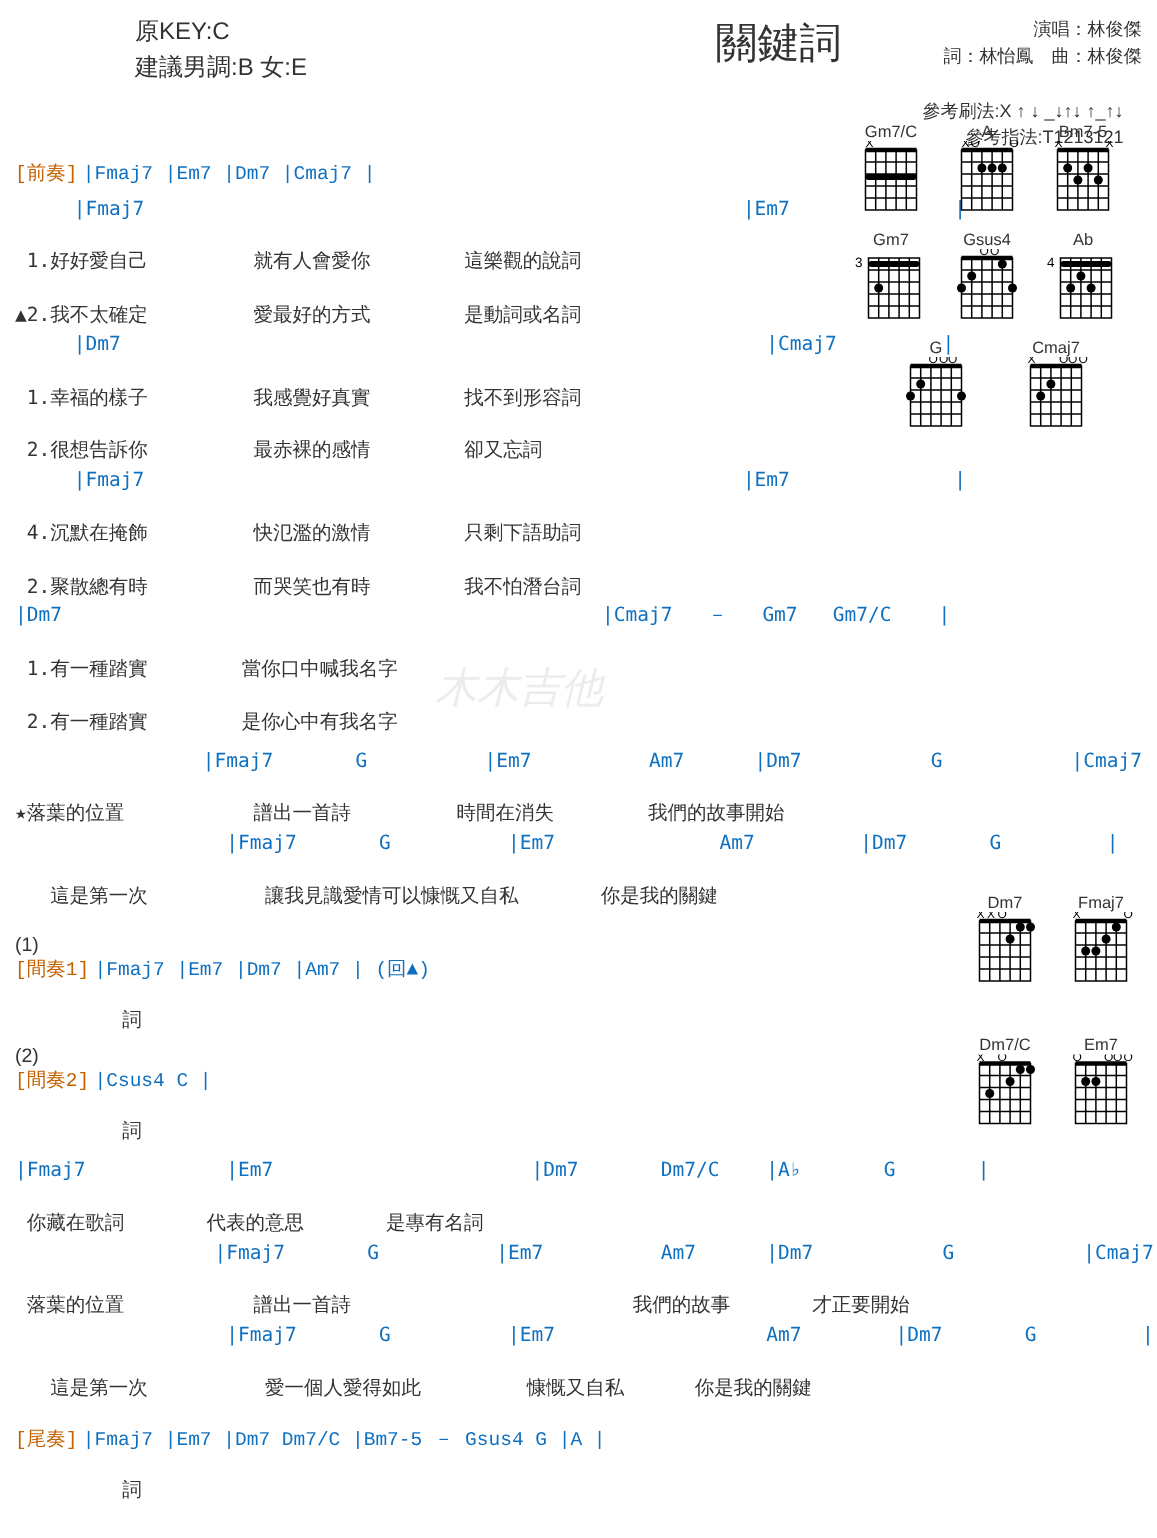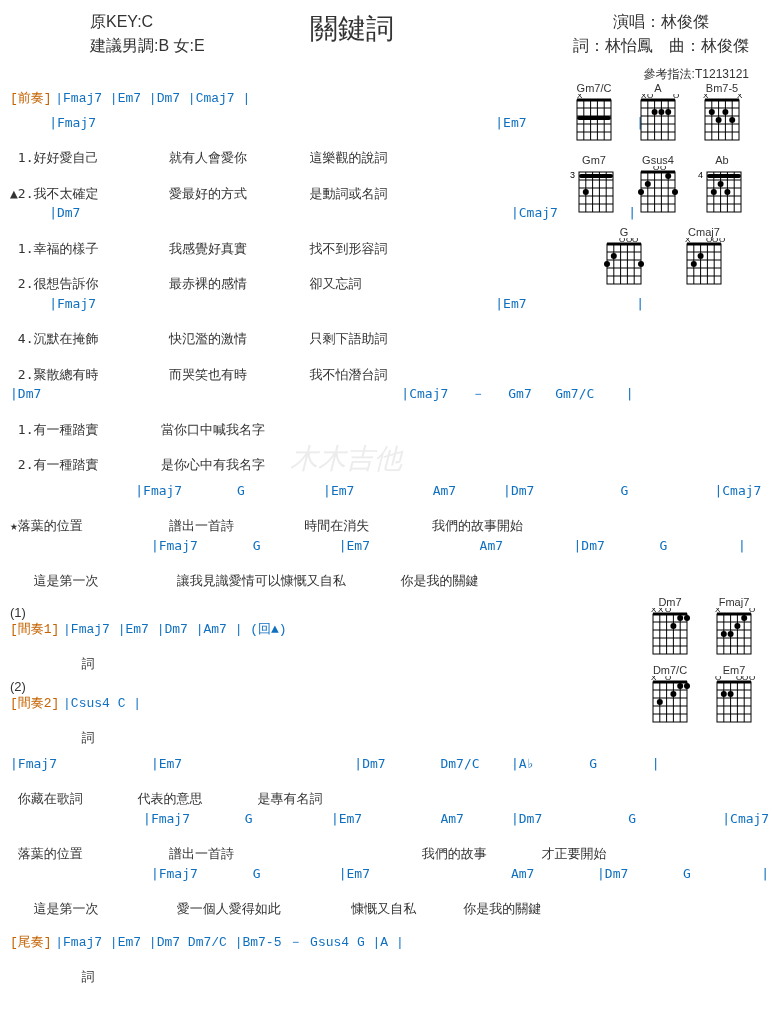--- a/index.html
+++ b/index.html
@@ -11,23 +11,23 @@
     padding: 10px;
     width: 751px;
     position: relative;
   }
   .header {
     display: flex;
     align-items: flex-start;
     margin-bottom: 8px;
   }
   .header-left { width: 220px; padding-left: 80px; font-size: 16px; line-height: 1.5; }
-  .header-center { flex: 1; text-align: left; }
+  .header-center { flex: 1; text-align: right; }
   .header-center h1 { font-size: 28px; margin: 0; font-weight: normal; }
-  .header-right { width: 200px; font-size: 16px; line-height: 1.5; text-align: center; }
+  .header-right { width: 200px; font-size: 12px; line-height: 1.5; text-align: right; }
   .section { margin-top: 6px; clear: left; }
   .tag { color: #c46200; font-family: Liberation Mono, monospace; }
   .chord { color: #1070c0; font-family: Liberation Mono, monospace; }
   .lyric-line { line-height: 1.5; white-space: pre; font-family: "Microsoft JhengHei", monospace; margin-top: 16px; }
   .chord-line { line-height: 1.5; white-space: pre; font-family: "Microsoft JhengHei", monospace; }
   .note-ref { font-size: 12px; line-height: 1.4; }
   .diagram-col { position: absolute; right: 12px; top: 82px; width: 190px; }
   .diag-row { display: flex; gap: 14px; margin-bottom: 10px; justify-content: flex-start; }
   .diag { width: 50px; text-align: center; font-size: 11px; }
   .diag svg { display: block; margin: 0 auto; }
@@ -51,20 +51,21 @@
   <div class="header-center">
     <h1>關鍵詞</h1>
   </div>
   <div class="header-right">
     <div><span>演唱：</span><span>林俊傑</span></div>
     <div><span>詞：</span><span>林怡鳳</span>　<span>曲：</span><span>林俊傑</span></div>
   </div>
 </div>
 
 <div style="text-align:right; padding-right:12px;" class="note-ref">
+  <div><span>參考刷法:</span><span>X ↑ ↓ _↓↑↓ ↑_↑↓</span></div>
   <div><span>參考指法:</span><span>T1213121</span></div>
 </div>
 
 <div class="section">
   <span class="tag">[前奏]</span>
   <span class="chord">|Fmaj7    |Em7    |Dm7    |Cmaj7    |</span>
 </div>
 
 <div class="diagram-col">
   <div class="diag-row">
@@ -326,21 +327,21 @@
 
 <div class="section" style="margin-top:14px;">
   <div>(1)</div>
   <div>
     <span class="tag">[間奏1]</span>
     <span class="chord">|Fmaj7    |Em7    |Dm7    |Am7    |   (回▲)</span>
   </div>
   <div class="lyric-line" style="padding-left:48px;">   詞</div>
 </div>
 
-<div class="bottom-diags" style="top:664px;">
+<div class="bottom-diags" style="top:691px;">
   <div class="diag-row">
     <div class="diag">
         <div>Dm7/C</div>
         <svg width="44" height="50">
           <g stroke="#000" stroke-width="1" fill="none">
             <rect x="5" y="6" width="34" height="40"></rect>
             <line x1="5" y1="6" x2="39" y2="6" stroke-width="3"></line>
             <line x1="11.8" y1="6" x2="11.8" y2="46"></line>
             <line x1="18.6" y1="6" x2="18.6" y2="46"></line>
             <line x1="25.4" y1="6" x2="25.4" y2="46"></line>

